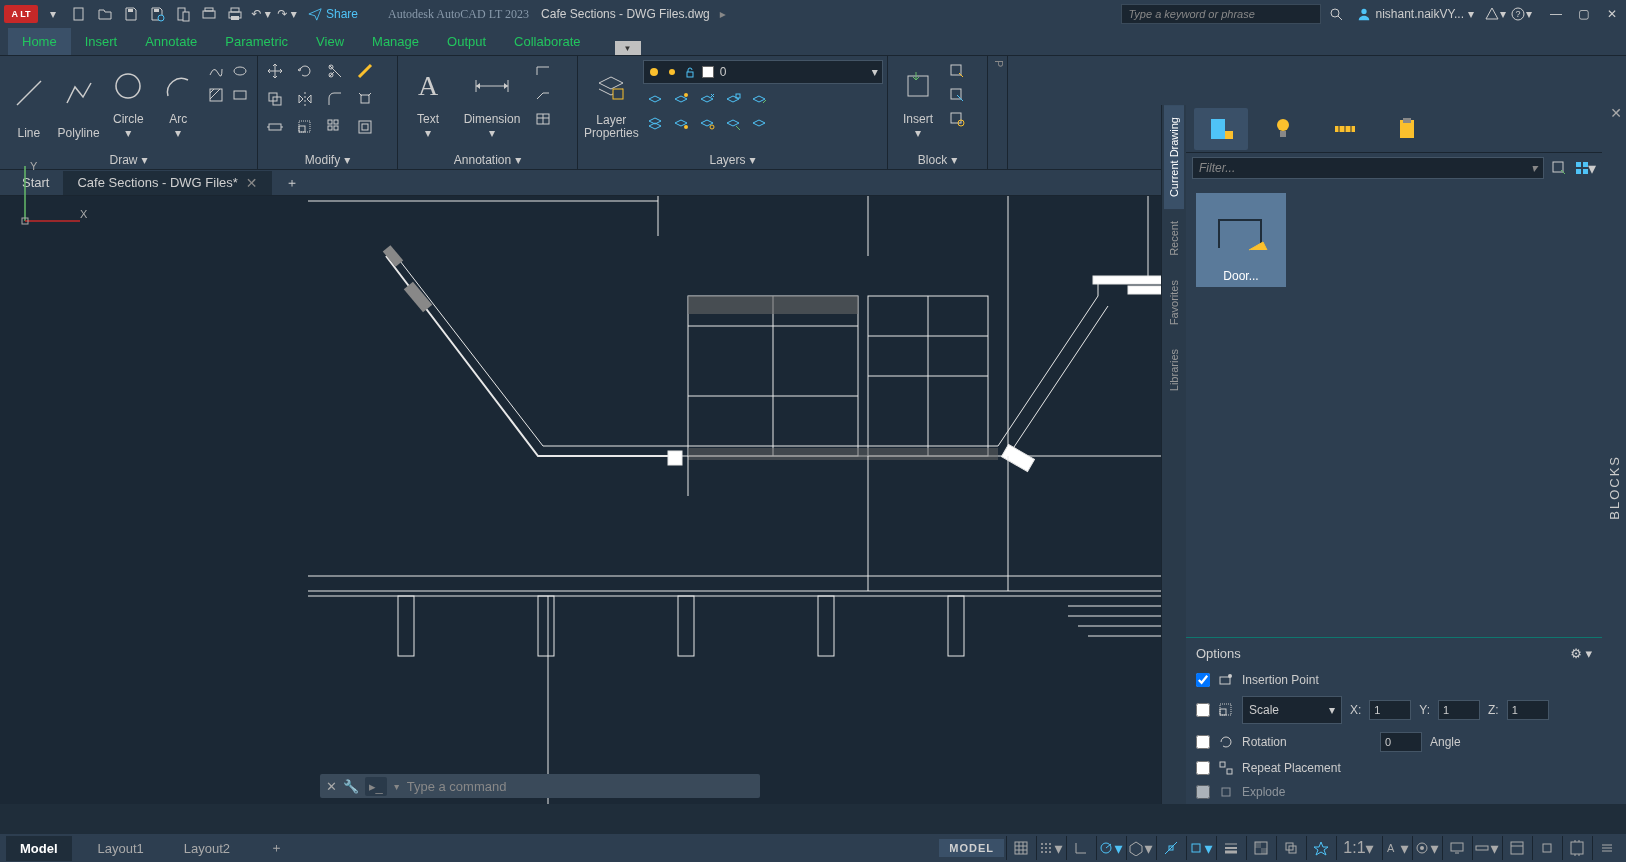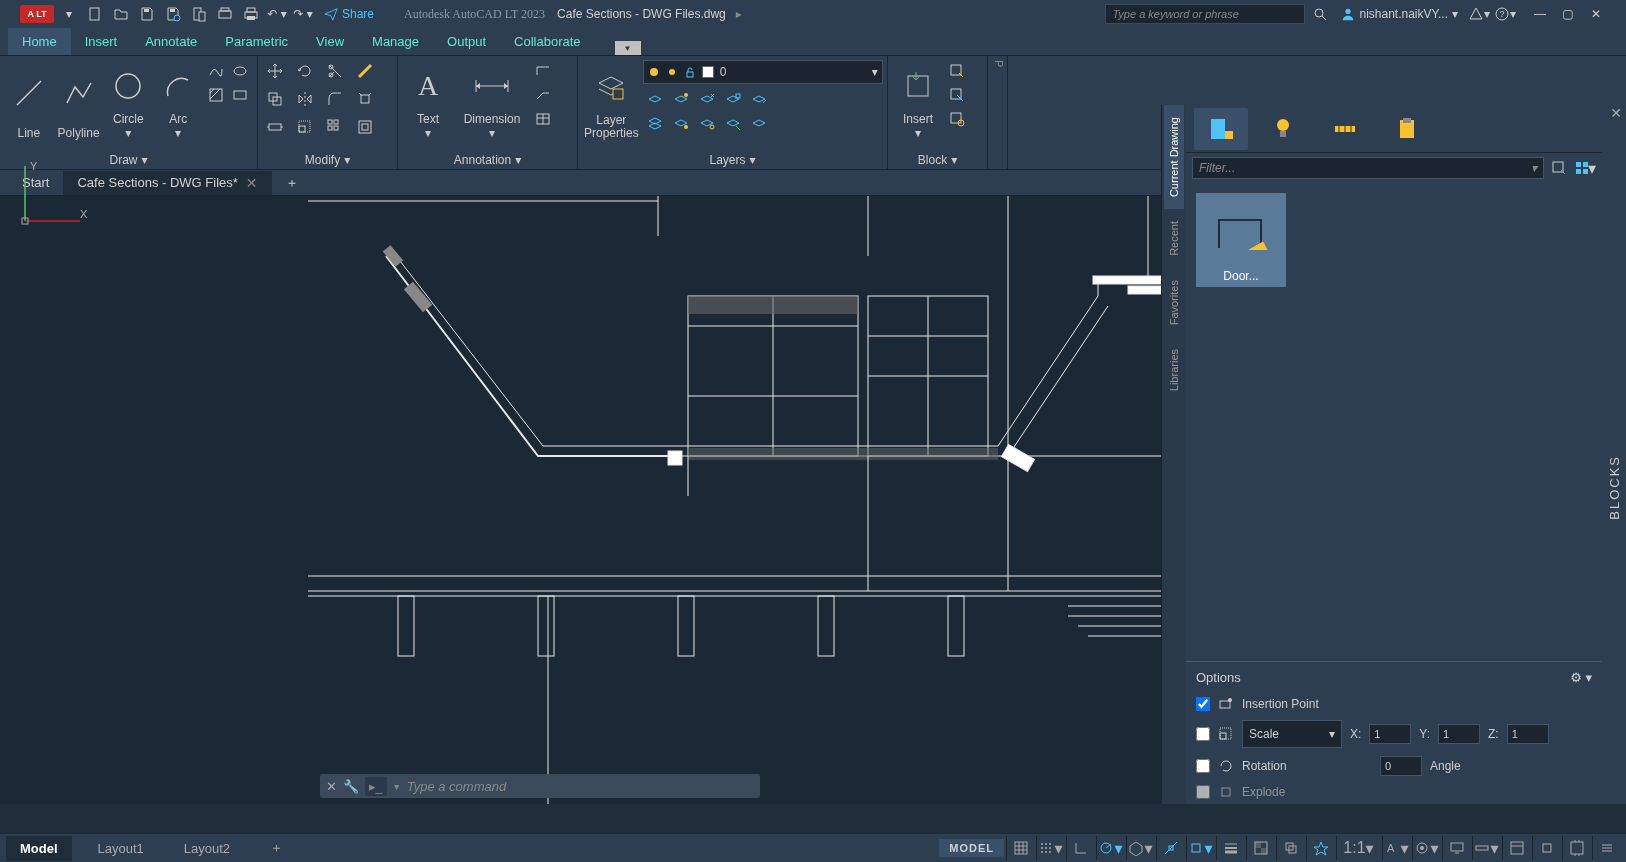--- a/index.html
+++ b/index.html
@@ -1,33 +1,33 @@
 <!DOCTYPE html>
 <html><head>
 <meta charset="utf-8">
 <style>
 * { margin: 0; padding: 0; box-sizing: border-box; font-family: "Segoe UI", Arial, sans-serif; }
 body { background: #1f2d3a; color: #d0d0d0; width: 1626px; height: 862px; overflow: hidden; position: relative; }
 
 
-.titlebar { height: 28px; background: #2d3e50; display: flex; align-items: center; padding: 0 20px; font-size: 12px; gap: 4px; }
+.titlebar { height: 28px; background: #2d3e50; display: flex; align-items: center; padding: 0 4px; font-size: 12px; gap: 4px; }
 .app-logo { width: 34px; height: 18px; background: #c62828; color: #fff; font-size: 9px; font-weight: bold; display: flex; align-items: center; justify-content: center; border-radius: 2px; }
 .qat-btn { width: 22px; height: 22px; display: flex; align-items: center; justify-content: center; color: #ccc; cursor: pointer; }
 .qat-btn svg { width: 16px; height: 16px; }
 .share-btn { display: flex; align-items: center; gap: 4px; color: #4fc3f7; padding: 0 6px; cursor: pointer; }
 .title-text { color: #8899aa; margin-left: 20px; font-family: Liberation Serif, serif; }
 .title-filename { color: #d0d0d0; margin-left: 8px; }
 .search-box { background: #1a2530; border: 1px solid #3a4a5a; height: 20px; width: 200px; padding: 0 6px; color: #888; font-style: italic; font-size: 11px; display: flex; align-items: center; margin-left: auto; }
 .user-btn { display: flex; align-items: center; gap: 4px; padding: 0 6px; color: #ccc; cursor: pointer; }
 .win-btns { display: flex; gap: 8px; margin-left: 10px; }
 .win-btn { width: 20px; height: 20px; display: flex; align-items: center; justify-content: center; cursor: pointer; }
 
 
 .ribbon-tabs { height: 28px; background: #2d3e50; display: flex; align-items: flex-end; padding-left: 8px; gap: 0; border-bottom: 1px solid #1a2530; }
-.ribbon-tab { padding: 6px 14px; font-size: 13px; color: #5eead4; cursor: pointer; }
+.ribbon-tab { padding: 6px 14px; font-size: 13px; color: #22c55e; cursor: pointer; }
 .ribbon-tab.active { background: #3a5068; }
 .ribbon-dropdown { margin-left: 20px; width: 26px; height: 14px; background: #c0c0c0; display: flex; align-items: center; justify-content: center; cursor: pointer; }
 
 
 .ribbon { height: 114px; background: #2d3e50; display: flex; border-bottom: 1px solid #1a2530; }
 .ribbon-panel { border-right: 1px solid #1a2530; padding: 4px 6px 0 6px; display: flex; flex-direction: column; }
 .panel-content { flex: 1; display: flex; align-items: flex-start; gap: 4px; }
 .panel-title { text-align: center; font-size: 12px; color: #ccc; padding: 2px 0; display: flex; justify-content: center; align-items: center; gap: 4px; }
 .big-btn { display: flex; flex-direction: column; align-items: center; justify-content: flex-end; width: 48px; height: 80px; cursor: pointer; font-size: 12px; color: #ccc; }
 .big-btn .icon-box { flex: 1; display: flex; align-items: center; justify-content: center; }
@@ -567,21 +567,21 @@
     <line x1="15" y1="65" x2="15" y2="10" stroke="#66bb6a" stroke-width="1.5"></line>
     <line x1="15" y1="65" x2="70" y2="65" stroke="#c62828" stroke-width="1.5"></line>
     <text x="20" y="14" fill="#aaa" font-size="11">Y</text>
     <text x="70" y="62" fill="#aaa" font-size="11">X</text>
     <rect x="12" y="62" width="6" height="6" fill="none" stroke="#aaa"></rect>
   </svg>
   <div class="cmd-line">
     <span class="cmd-close">✕</span>
     <span>🔧</span>
     <span style="background:#2a3a4a;padding:2px 4px;border-radius:2px">▸_</span>▾
-    <span style="font-style:italic">Type a command</span>
+    <span style="">Type a command</span>
   </div>
 </div>
 
 <div class="blocks-palette">
   <span class="palette-close">✕</span>
   <div class="palette-sidebar">
     <div class="side-tab active">Current Drawing</div>
     <div class="side-tab">Recent</div>
     <div class="side-tab">Favorites</div>
     <div class="side-tab">Libraries</div>
@@ -675,20 +675,28 @@
           <input class="opt-field" value="1" style="">
       </div>
       <div class="option-row">
         <input type="checkbox" style="">
         <svg width="16" height="16">
             <path d="M3 8a5 5 0 1 1 2 4" fill="none" stroke="#ccc"></path>
           </svg>
         <span style="width:130px">Rotation</span>
         <input class="opt-field" value="0" style="">
         <span>Angle</span>
+      </div>
+      <div class="option-row">
+        <input type="checkbox" style="">
+        <svg width="16" height="16">
+            <rect x="2" y="2" width="5" height="5" fill="none" stroke="#ccc"></rect>
+            <rect x="9" y="9" width="5" height="5" fill="none" stroke="#ccc"></rect>
+          </svg>
+        <span>Repeat Placement</span>
       </div>
       <div class="option-row" style="opacity:0.6">
         <input type="checkbox" style="">
         <svg width="16" height="16">
             <rect x="4" y="4" width="8" height="8" fill="none" stroke="#ccc"></rect>
           </svg>
         <span>Explode</span>
       </div>
     </div>
   </div>

